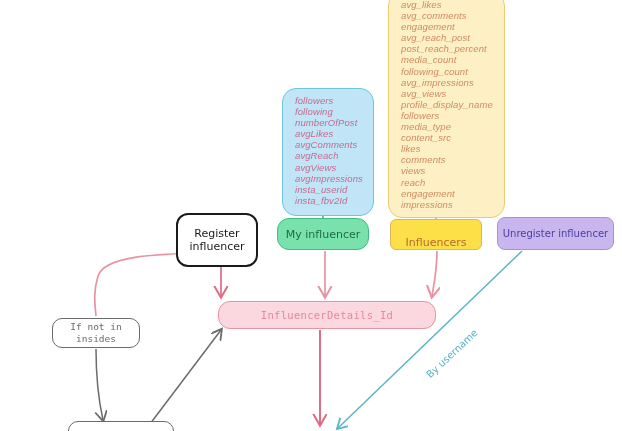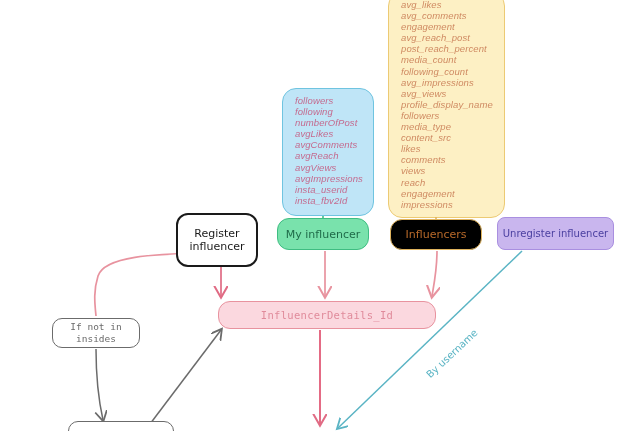--- a/index.html
+++ b/index.html
@@ -83,23 +83,24 @@
   }
   .node-register .node-label { color: #1a1a1a; }
   .node-my {
     left: 277px; top: 218px; width: 92px; height: 32px;
     background: #79e2ac;
     border: 1.8px solid #3fbd82;
   }
   .node-my .node-label { color: #1f6b49; }
   .node-influencers {
     left: 390px; top: 219px; width: 92px; height: 31px;
-    background: #000000;
+    background: #fde047;
     border: 1.8px solid #e0b45e;
-    border-radius: 12px;
+    border-radius: 6px;
+    align-items: flex-end;
   }
   .node-influencers .node-label { color: #b96a2a; }
   .node-unregister {
     left: 497px; top: 217px; width: 117px; height: 33px;
     background: #c9b6ee;
     border: 1.8px solid #a98fe0;
     border-radius: 8px;
   }
   .node-unregister .node-label { color: #4a3fa0; font-size: 10px; }
 

